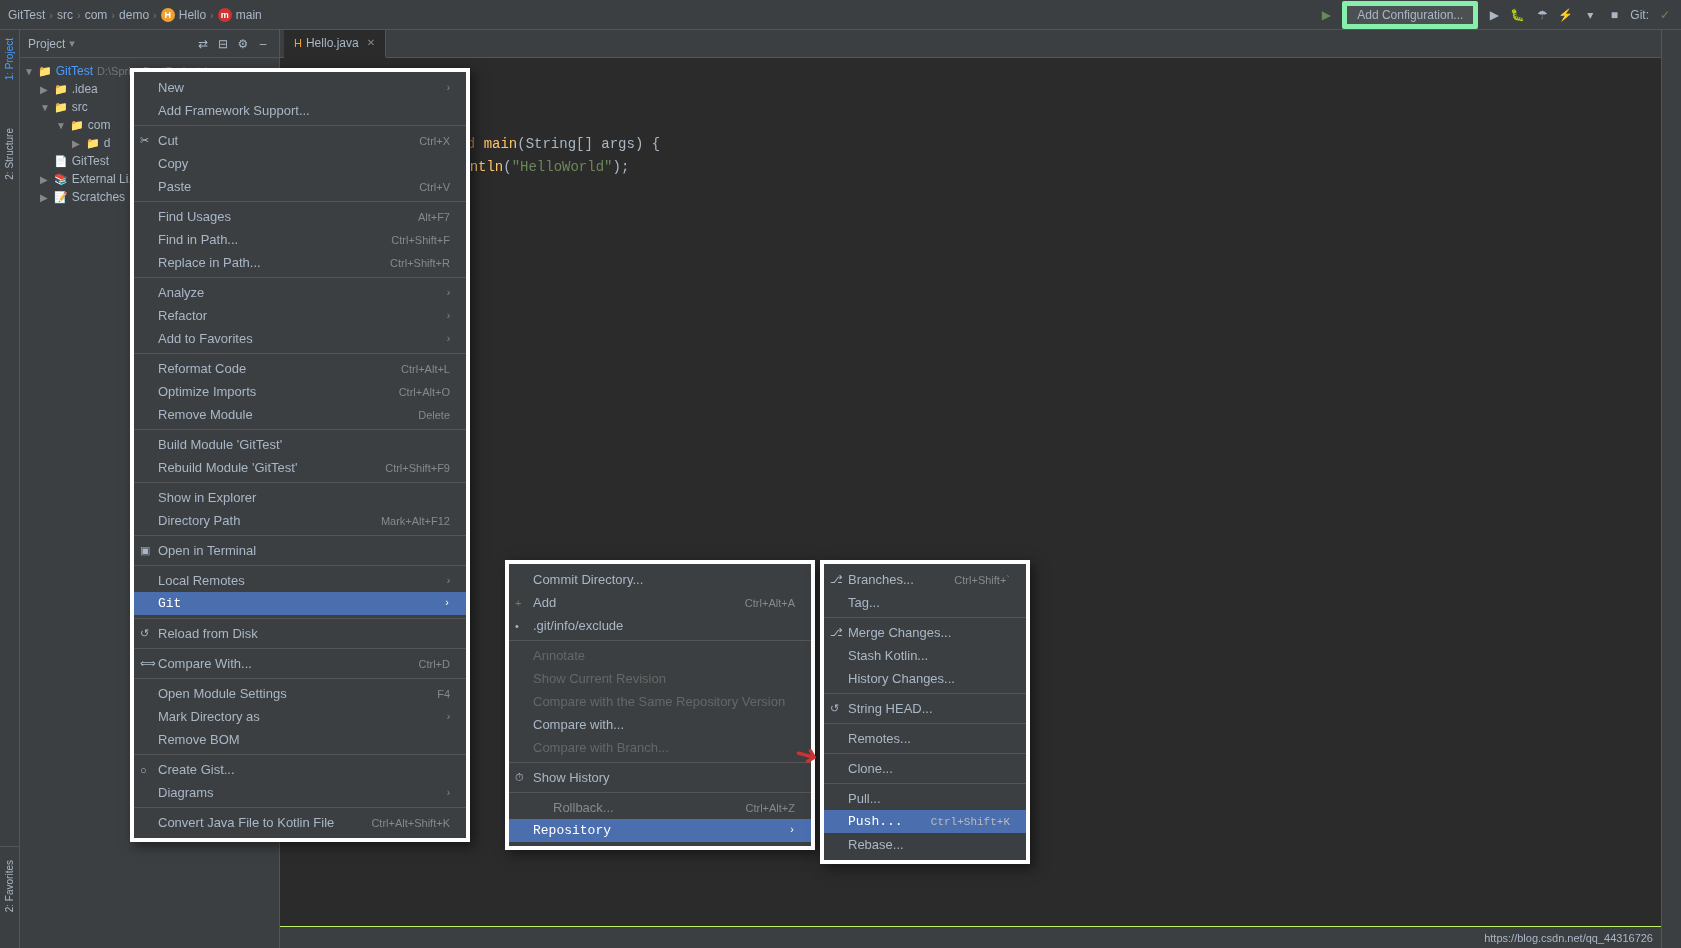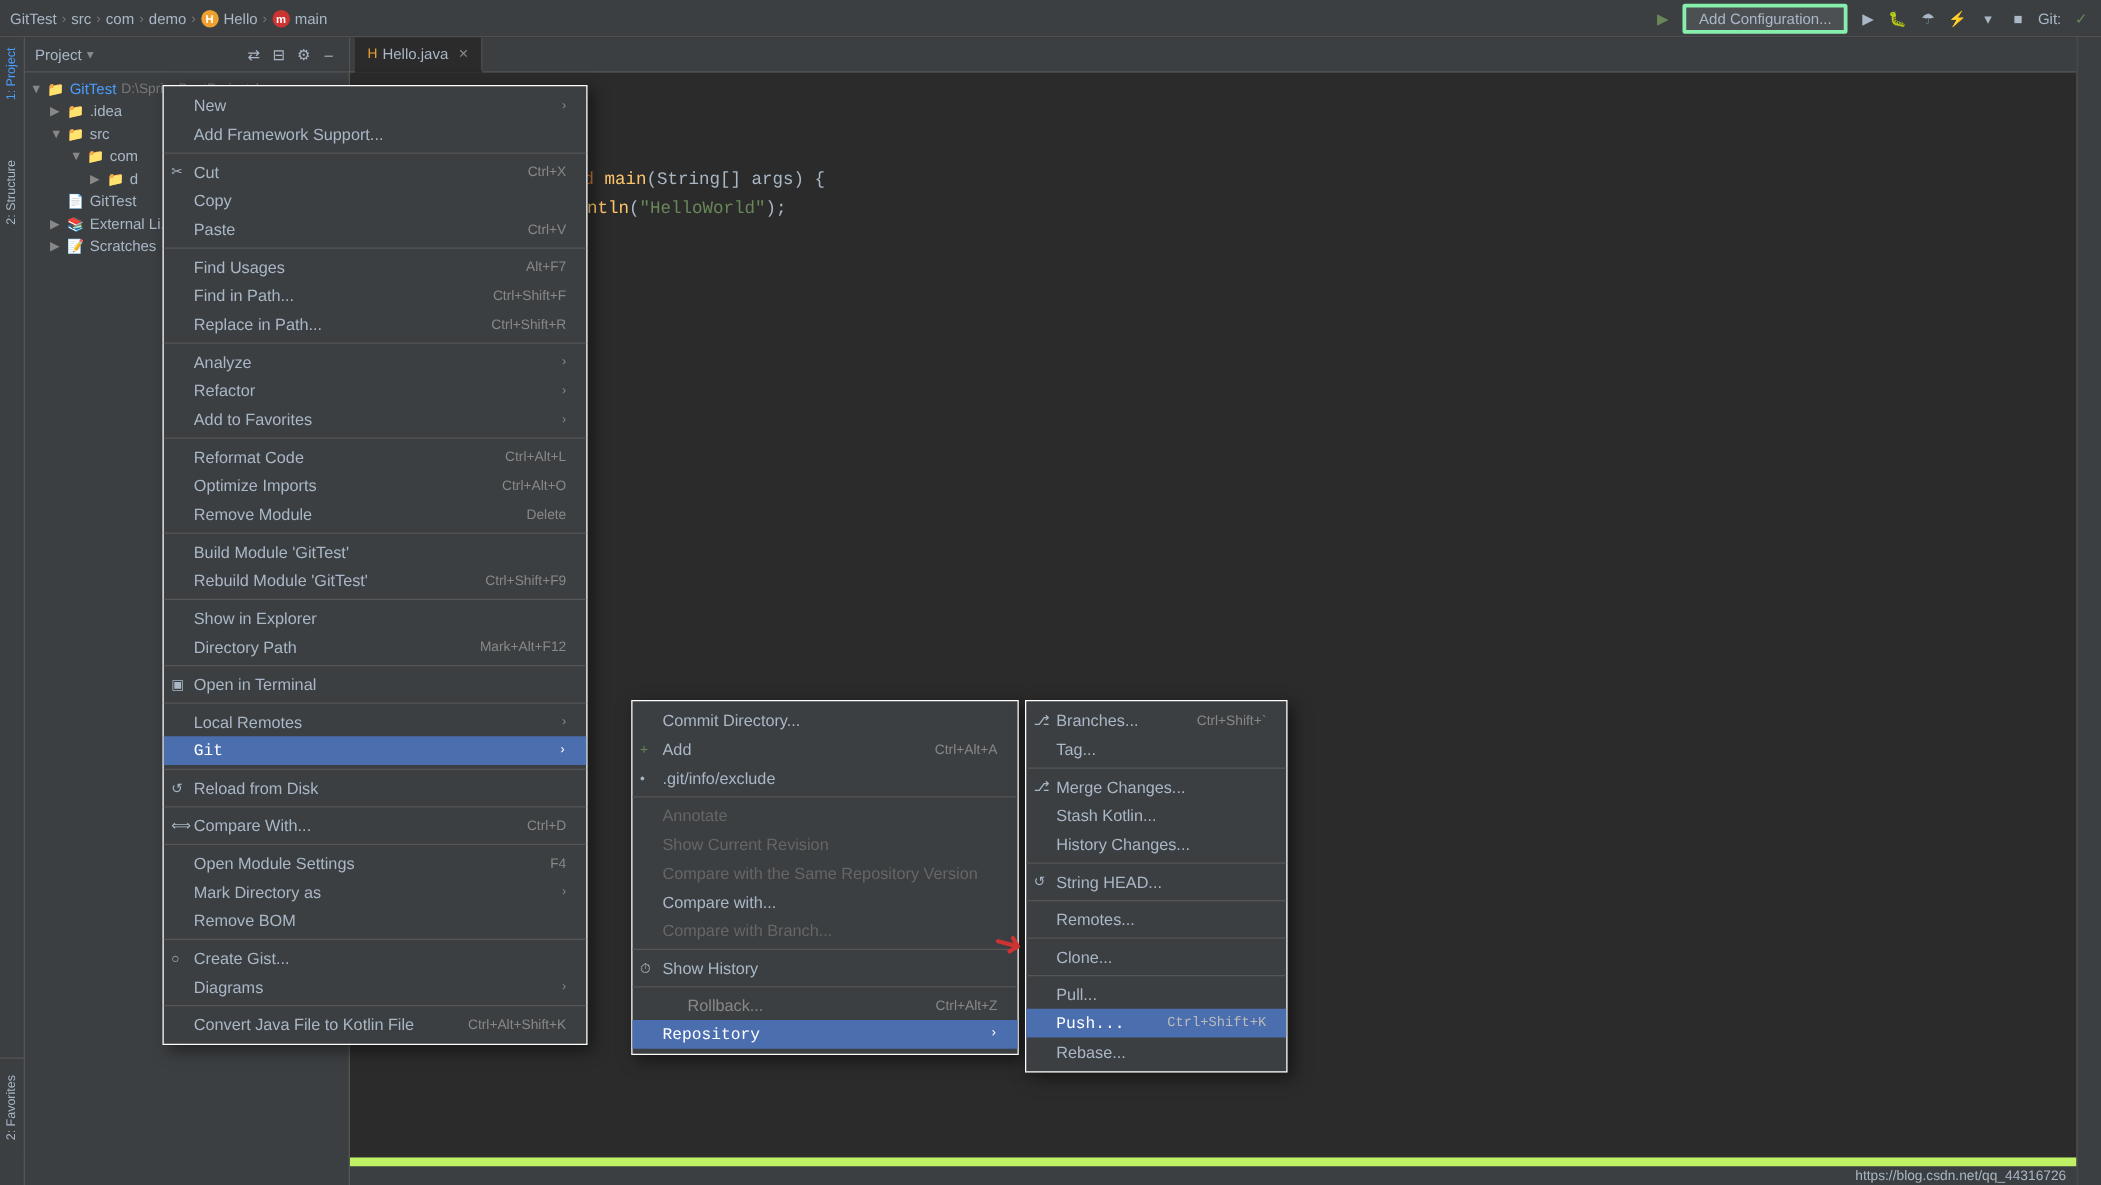--- a/index.html
+++ b/index.html
@@ -35,21 +35,21 @@
     .icon-red { background: #cc3333; color: #fff; }
 
     .top-bar-right {
       margin-left: auto;
       display: flex;
       align-items: center;
       gap: 8px;
     }
     .run-config-btn {
       background: #4c5052;
-      border: 3px solid #86efac;
+      border: 5px solid #86efac;
       color: #a9b7c6;
       padding: 2px 10px;
       font-size: 12px;
       cursor: pointer;
       border-radius: 2px;
     }
     .toolbar-icon {
       width: 16px; height: 16px;
       display: inline-flex; align-items: center; justify-content: center;
       font-size: 12px; cursor: pointer; color: #a9b7c6;
@@ -172,34 +172,34 @@
     }
 
     
     .status-bar {
       position: absolute;
       bottom: 0;
       left: 0;
       right: 0;
       height: 22px;
       background: #3c3f41;
-      border-top: 7px solid #bef264;
+      border-top: 1px solid #bef264;
       display: flex;
       align-items: center;
       padding: 0 8px;
       font-size: 11px;
       color: #a9b7c6;
     }
     .status-right { margin-left: auto; }
 
     
     .context-menu {
       position: absolute;
       background: #3c3f41;
-      border: 1px solid #ffffff;
+      border: 4px solid #ffffff;
       box-shadow: 4px 4px 12px rgba(0,0,0,0.5);
       min-width: 340px;
       z-index: 100;
       padding: 4px 0;
     }
 
     .menu-item {
       display: flex;
       align-items: center;
       padding: 4px 16px 4px 24px;

